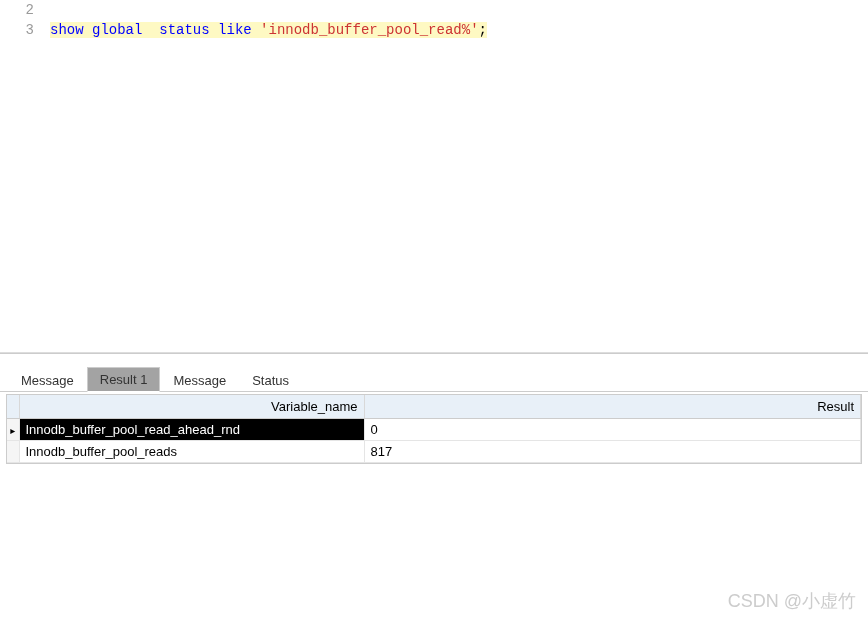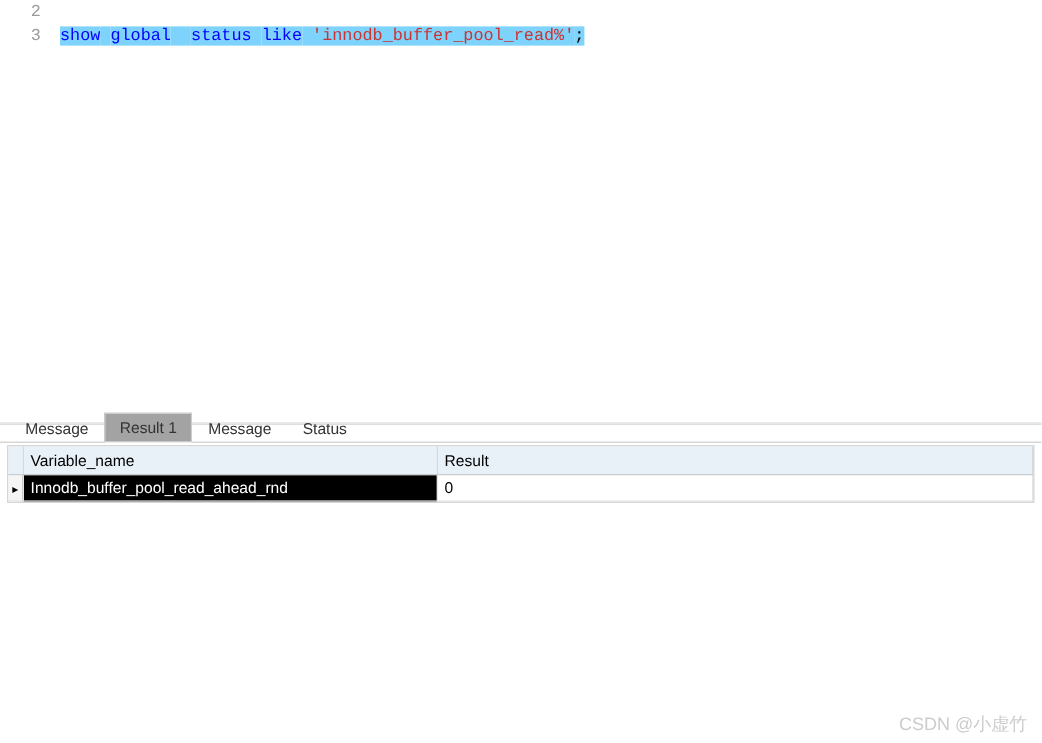--- a/index.html
+++ b/index.html
@@ -34,37 +34,37 @@
       text-align: right;
       padding-right: 16px;
       color: #9a9a9a;
       user-select: none;
     }
     .code-content {
       flex: 1;
       white-space: pre;
     }
     .selected-code {
-      background: #7dd3fc;
+      background: #fef9c3;
     }
     .kw-blue {
       color: #0000ff;
     }
     .str-red {
       color: #cc3333;
     }
     .plain-black {
       color: #000;
     }
     .tabs-bar {
       display: flex;
       border-bottom: 1px solid #ccc;
       background: #fff;
       padding-left: 8px;
-      height: 15px;
+      height: 38px;
       align-items: flex-end;
     }
     .tab {
       padding: 4px 12px;
       font-size: 13px;
       color: #333;
       cursor: pointer;
       border: 1px solid transparent;
       border-bottom: none;
       position: relative;
@@ -81,21 +81,21 @@
     .table-container {
       border: 1px solid #ccc;
       margin: 2px 6px 0 6px;
     }
     .results-table {
       width: 100%;
       border-collapse: collapse;
       font-size: 13px;
     }
     .results-table th {
-      text-align: left;
+      text-align: right;
       font-weight: normal;
       background: #e8f0f8;
       padding: 4px 6px;
       border-bottom: 1px solid #ccc;
       border-right: 1px solid #d8d8d8;
       height: 22px;
     }
     .results-table td {
       padding: 3px 6px;
       border-bottom: 1px solid #e5e5e5;
@@ -121,21 +121,21 @@
       font-size: 10px;
     }
     .var-col {
       width: 345px;
     }
     .watermark {
       position: absolute;
       bottom: 6px;
       right: 12px;
       color: #ccc;
-      font-size: 15px;
+      font-size: 18px;
       font-family: sans-serif;
     }
   </style>
 </head>
 <body>
 
 <div class="editor-area">
   <div id="code-lines">
       <div class="code-line">
         <div class="line-number">2</div>
@@ -163,18 +163,23 @@
           <th class="var-col">Variable_name</th>
           <th>Result</th>
         </tr>
       </thead>
       <tbody id="results-body">
           <tr class="row-selected">
             <td class="row-pointer-cell"><span class="pointer-arrow">▸</span></td>
             <td class="var-cell var-col">Innodb_buffer_pool_read_ahead_rnd</td>
             <td>0</td>
           </tr>
+          <tr>
+            <td class="row-pointer-cell"></td>
+            <td class="var-cell var-col">Innodb_buffer_pool_reads</td>
+            <td>817</td>
+          </tr>
         </tbody>
     </table>
   </div>
 </div>
 
 <div class="watermark">CSDN @小虚竹</div>
 
 </body></html>

